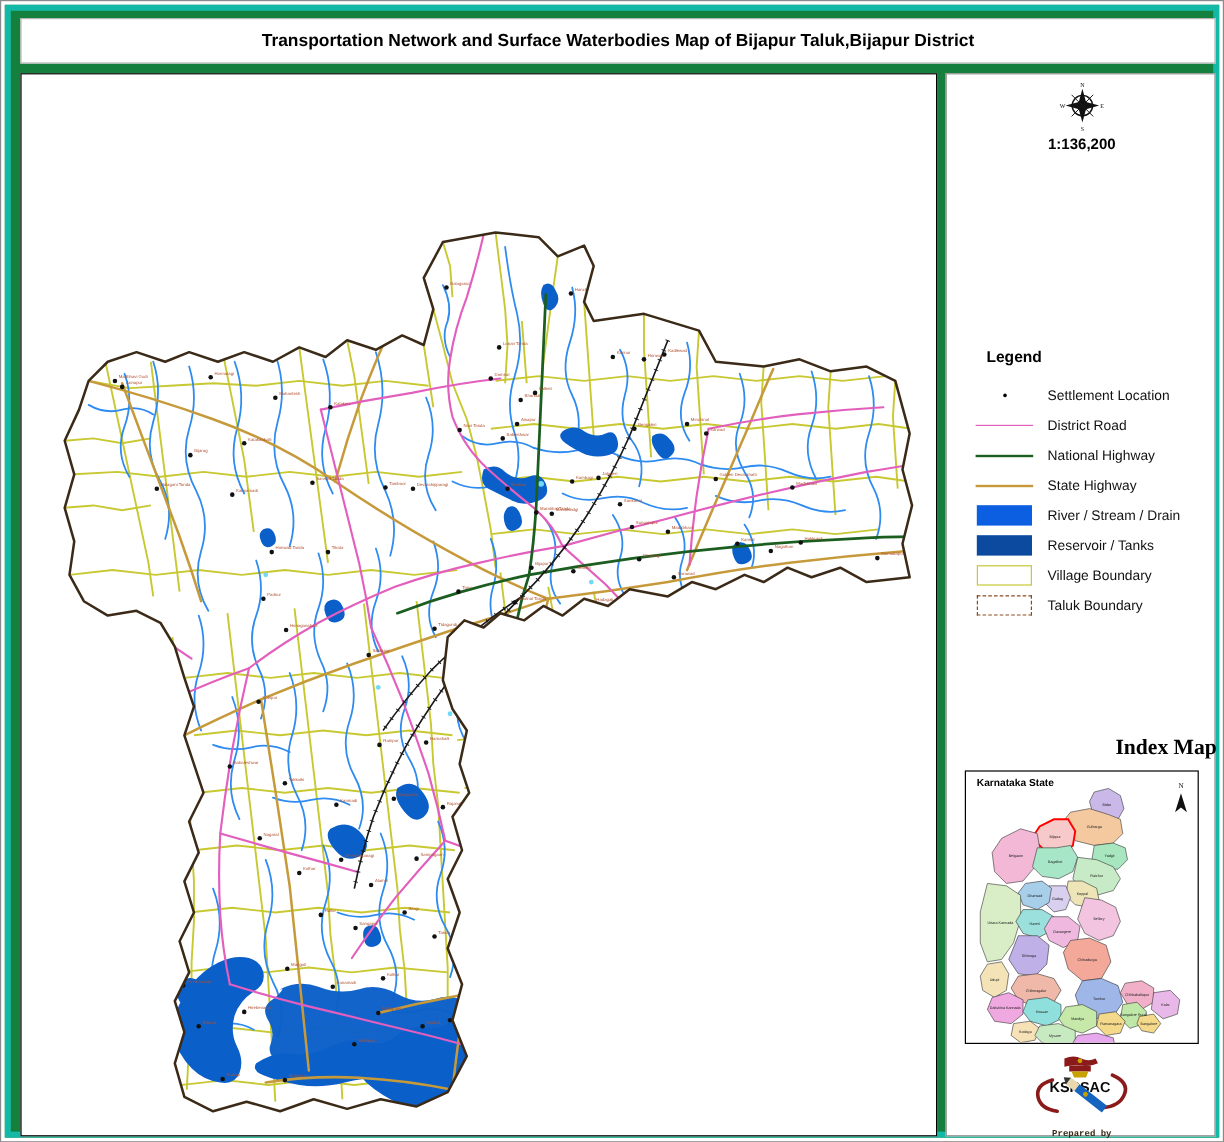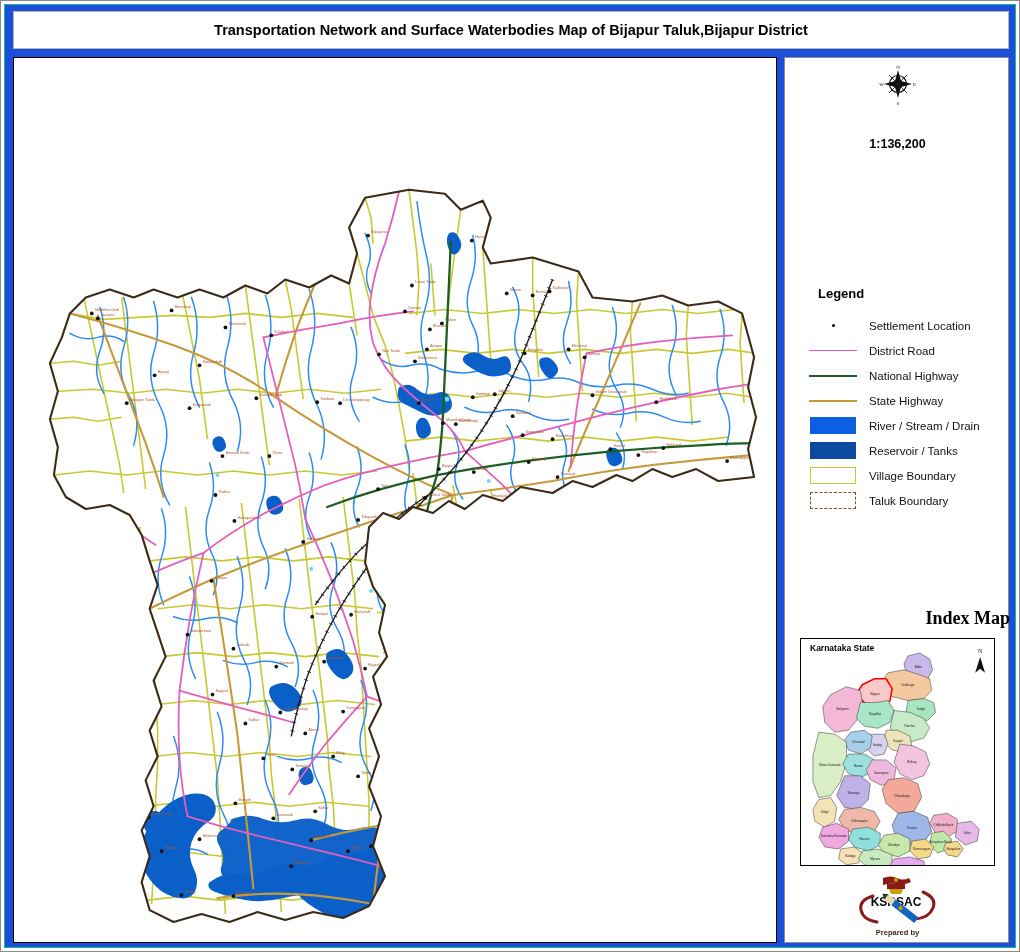--- a/index.html
+++ b/index.html
@@ -12,22 +12,22 @@
   .page{
     position:absolute;left:0;top:0;width:1020px;height:952px;
     box-sizing:border-box;
     border:1px solid #8a8a8a;
     background:#ffffff;
   }
   .page-inner{
     position:absolute;left:3px;top:3px;
     width:1012px;height:944px;
     box-sizing:border-box;
-    border:1px solid #14b8a6;
-    background:#1d4ed8;
+    border:5px solid #14b8a6;
+    background:#15803d;
   }
   
   .title-bar{
     position:absolute;left:8px;top:6px;width:996px;height:38px;
     box-sizing:border-box;
     border:1px solid #b5b5b5;
     background:#ffffff;
     display:flex;align-items:center;justify-content:center;
   }
   .title-text{
@@ -48,21 +48,21 @@
   
   .right-panel{
     position:absolute;left:779px;top:52px;
     width:225px;height:886px;
     box-sizing:border-box;
     border:1px solid #8d8d8d;
     background:#ffffff;
   }
   .compass-wrap{
     position:absolute;left:0;top:4px;width:225px;
-    display:flex;flex-direction:column;align-items:center;gap:28px;
+    display:flex;flex-direction:column;align-items:center;
   }
   .compass-wrap svg{display:block;}
   .scale-text{
     margin-top:3px;
     font-size:12.5px;font-weight:bold;color:#000;
     font-family:"Liberation Sans", sans-serif;
   }
   
   .legend{
     position:absolute;left:22px;top:228px;width:200px;
@@ -109,22 +109,22 @@
     font-family:"Liberation Sans", sans-serif;
     z-index:3;
   }
   
   .logo-wrap{
     position:absolute;left:0;top:818px;width:225px;
     display:flex;flex-direction:column;align-items:center;
   }
   .prepared{
     font-size:7.5px;font-weight:bold;color:#3a2a16;
-    margin-top:0;
-    font-family:Liberation Sans, sans-serif;
+    margin-top:10px;
+    font-family:Liberation Mono, monospace;
   }
 </style>
 </head>
 <body>
 
 <div class="page">
 <div class="page-inner">
 
   <div class="title-bar">
     <span class="title-text">Transportation Network and Surface Waterbodies Map of Bijapur Taluk,Bijapur District</span>

